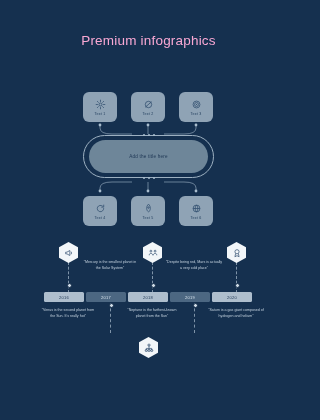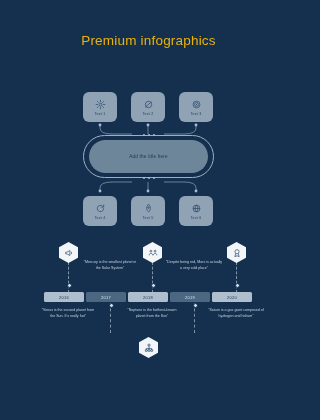--- a/index.html
+++ b/index.html
@@ -10,21 +10,21 @@
     color:#cfdbe6;
     position:relative;
   }
   .page{position:absolute;inset:0;}
 
   
   .title{
     position:absolute;top:33px;left:0;width:100%;
     text-align:center;
     font-size:13.5px;
-    color:#eab308;
+    color:#f9a8d4;
     letter-spacing:.2px;
   }
 
   
   .diagram{position:absolute;top:88px;left:0;width:297px;height:140px;}
 
   .node{
     position:absolute;width:34px;height:30px;
     background:#8fa3b5;
     border-radius:6px;

